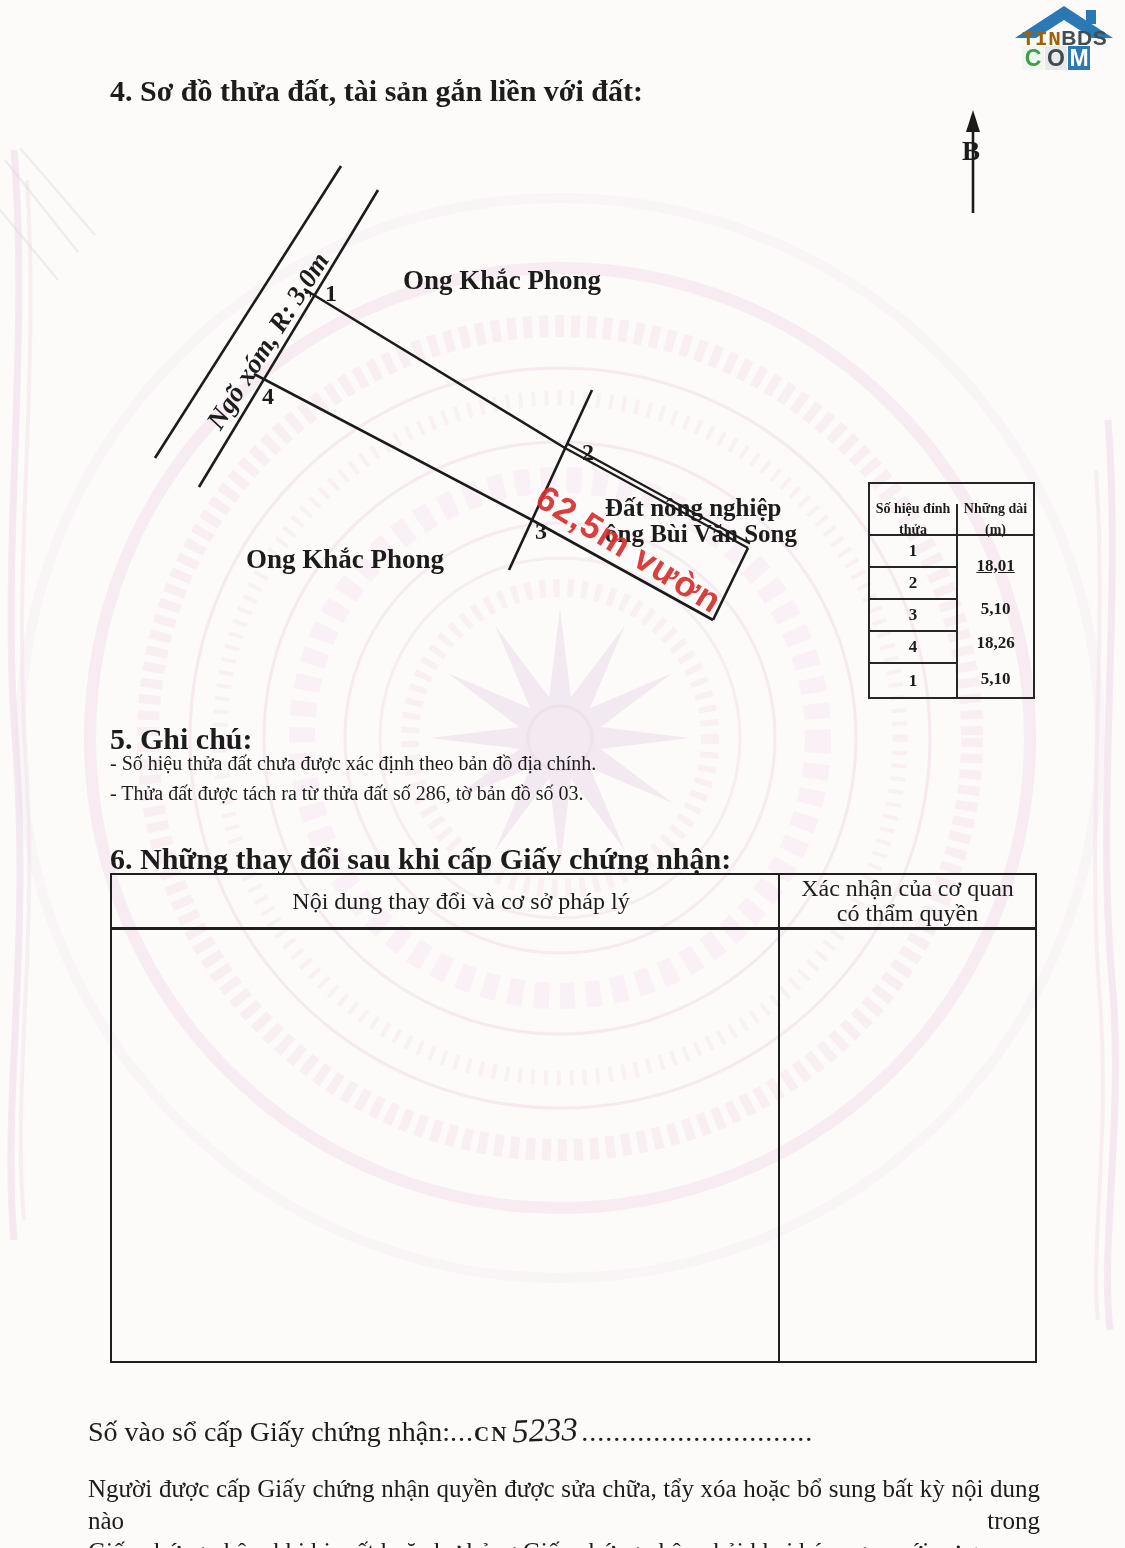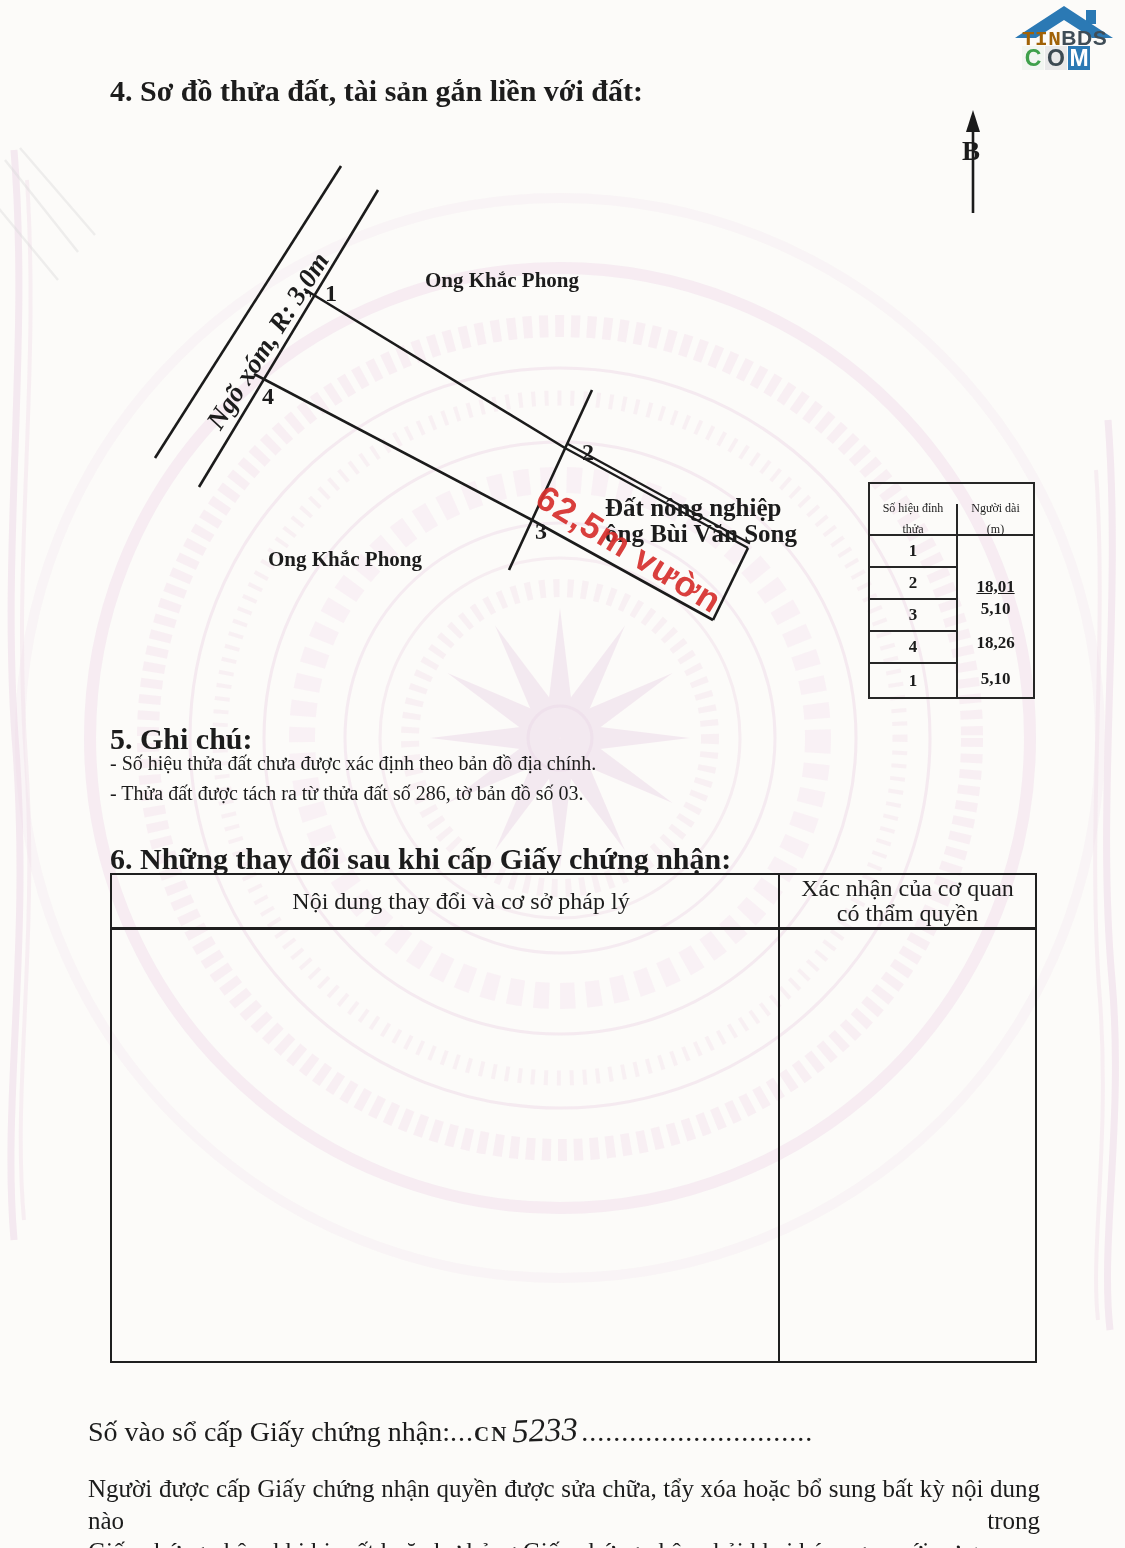--- a/index.html
+++ b/index.html
@@ -10,35 +10,35 @@
   }
   .abs{position:absolute;}
   .ctr{transform:translate(-50%,-50%);}
   svg{display:block;}
 
   
   .h-bold{font-weight:bold;font-size:30px;white-space:nowrap;}
   .note-line{font-size:20px;white-space:nowrap;}
 
   
-  .diag-label{font-weight:bold;font-size:21px;white-space:nowrap;}
+  .diag-label{font-weight:bold;font-size:27px;white-space:nowrap;}
   .vertex{font-weight:bold;font-size:24px;}
   .road-label{font-weight:bold;font-style:italic;font-size:27px;white-space:nowrap;
     transform:translate(-50%,-50%) rotate(-57.5deg);}
   .red-note{font-family:"Liberation Sans","DejaVu Sans",sans-serif;
     font-weight:bold;font-size:35px;letter-spacing:1px;color:#d7312f;opacity:.93;
     transform:translate(-50%,-50%) rotate(31.5deg);white-space:nowrap;}
   .nb-right{font-weight:bold;font-size:25px;line-height:26px;
     transform:translate(-50%,-50%);white-space:nowrap;}
 
   
   #mtable{left:868px;top:482px;width:167px;height:217px;border:2px solid #262626;
     display:flex;flex-direction:column;box-sizing:border-box;background:transparent;}
   #mtable .mhead{display:flex;border-bottom:2px solid #262626;height:50px;}
-  #mtable .mhead .hc{font-weight:normal;font-size:12px;line-height:21px;text-align:center;
+  #mtable .mhead .hc{font-weight:bold;font-size:14px;line-height:21px;text-align:center;
     display:flex;flex-direction:column;justify-content:center;margin-top:20px;}
   #mtable .mhead .hc1{width:88px;border-right:2px solid #262626;box-sizing:border-box;}
   #mtable .mhead .hc2{flex:1;}
   #mtable .mbody{flex:1;display:flex;}
   #mtable .vcol{width:88px;border-right:2px solid #262626;box-sizing:border-box;
     display:flex;flex-direction:column;}
   #mtable .vcell{height:32px;box-sizing:border-box;border-bottom:2px solid #262626;
     font-weight:bold;font-size:17px;display:flex;align-items:center;justify-content:center;}
   #mtable .vcell:last-child{border-bottom:none;flex:1;}
   #mtable .lcol{flex:1;position:relative;}
@@ -172,34 +172,34 @@
 
   <div class="abs ctr" style="left:971px;top:151px;font-weight:bold;font-size:27px;">B</div>
 
   <div id="mtable" class="abs">
     <div class="mhead">
       <div class="hc hc1">
         <div>Số hiệu đỉnh</div>
         <div>thửa</div>
       </div>
       <div class="hc hc2">
-        <div>Người dài</div>
+        <div>Những dài</div>
         <div>(m)</div>
       </div>
     </div>
     <div class="mbody">
       <div class="vcol">
         <div class="vcell">1</div>
         <div class="vcell">2</div>
         <div class="vcell">3</div>
         <div class="vcell">4</div>
         <div class="vcell">1</div>
       </div>
       <div class="lcol">
-        <div class="lval" style="top:41px;text-decoration:underline;">18,01</div>
+        <div class="lval" style="top:20px;text-decoration:underline;">18,01</div>
         <div class="lval" style="top:63px;">5,10</div>
         <div class="lval" style="top:97px;">18,26</div>
         <div class="lval" style="top:133px;">5,10</div>
       </div>
     </div>
   </div>
 
   <div class="abs h-bold" style="left:110px;top:722px;">5. Ghi chú:</div>
   <div class="abs note-line" style="left:110px;top:752px;">- Số hiệu thửa đất chưa được xác định theo bản đồ địa chính.</div>
   <div class="abs note-line" style="left:110px;top:782px;">- Thửa đất được tách ra từ thửa đất số 286, tờ bản đồ số 03.</div>

